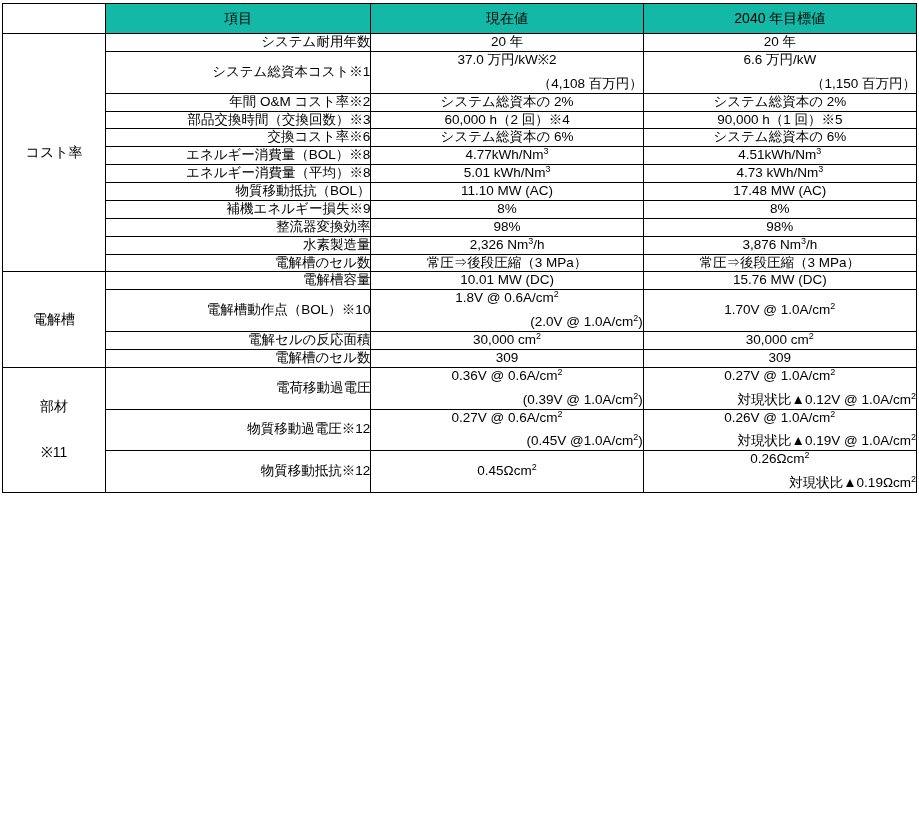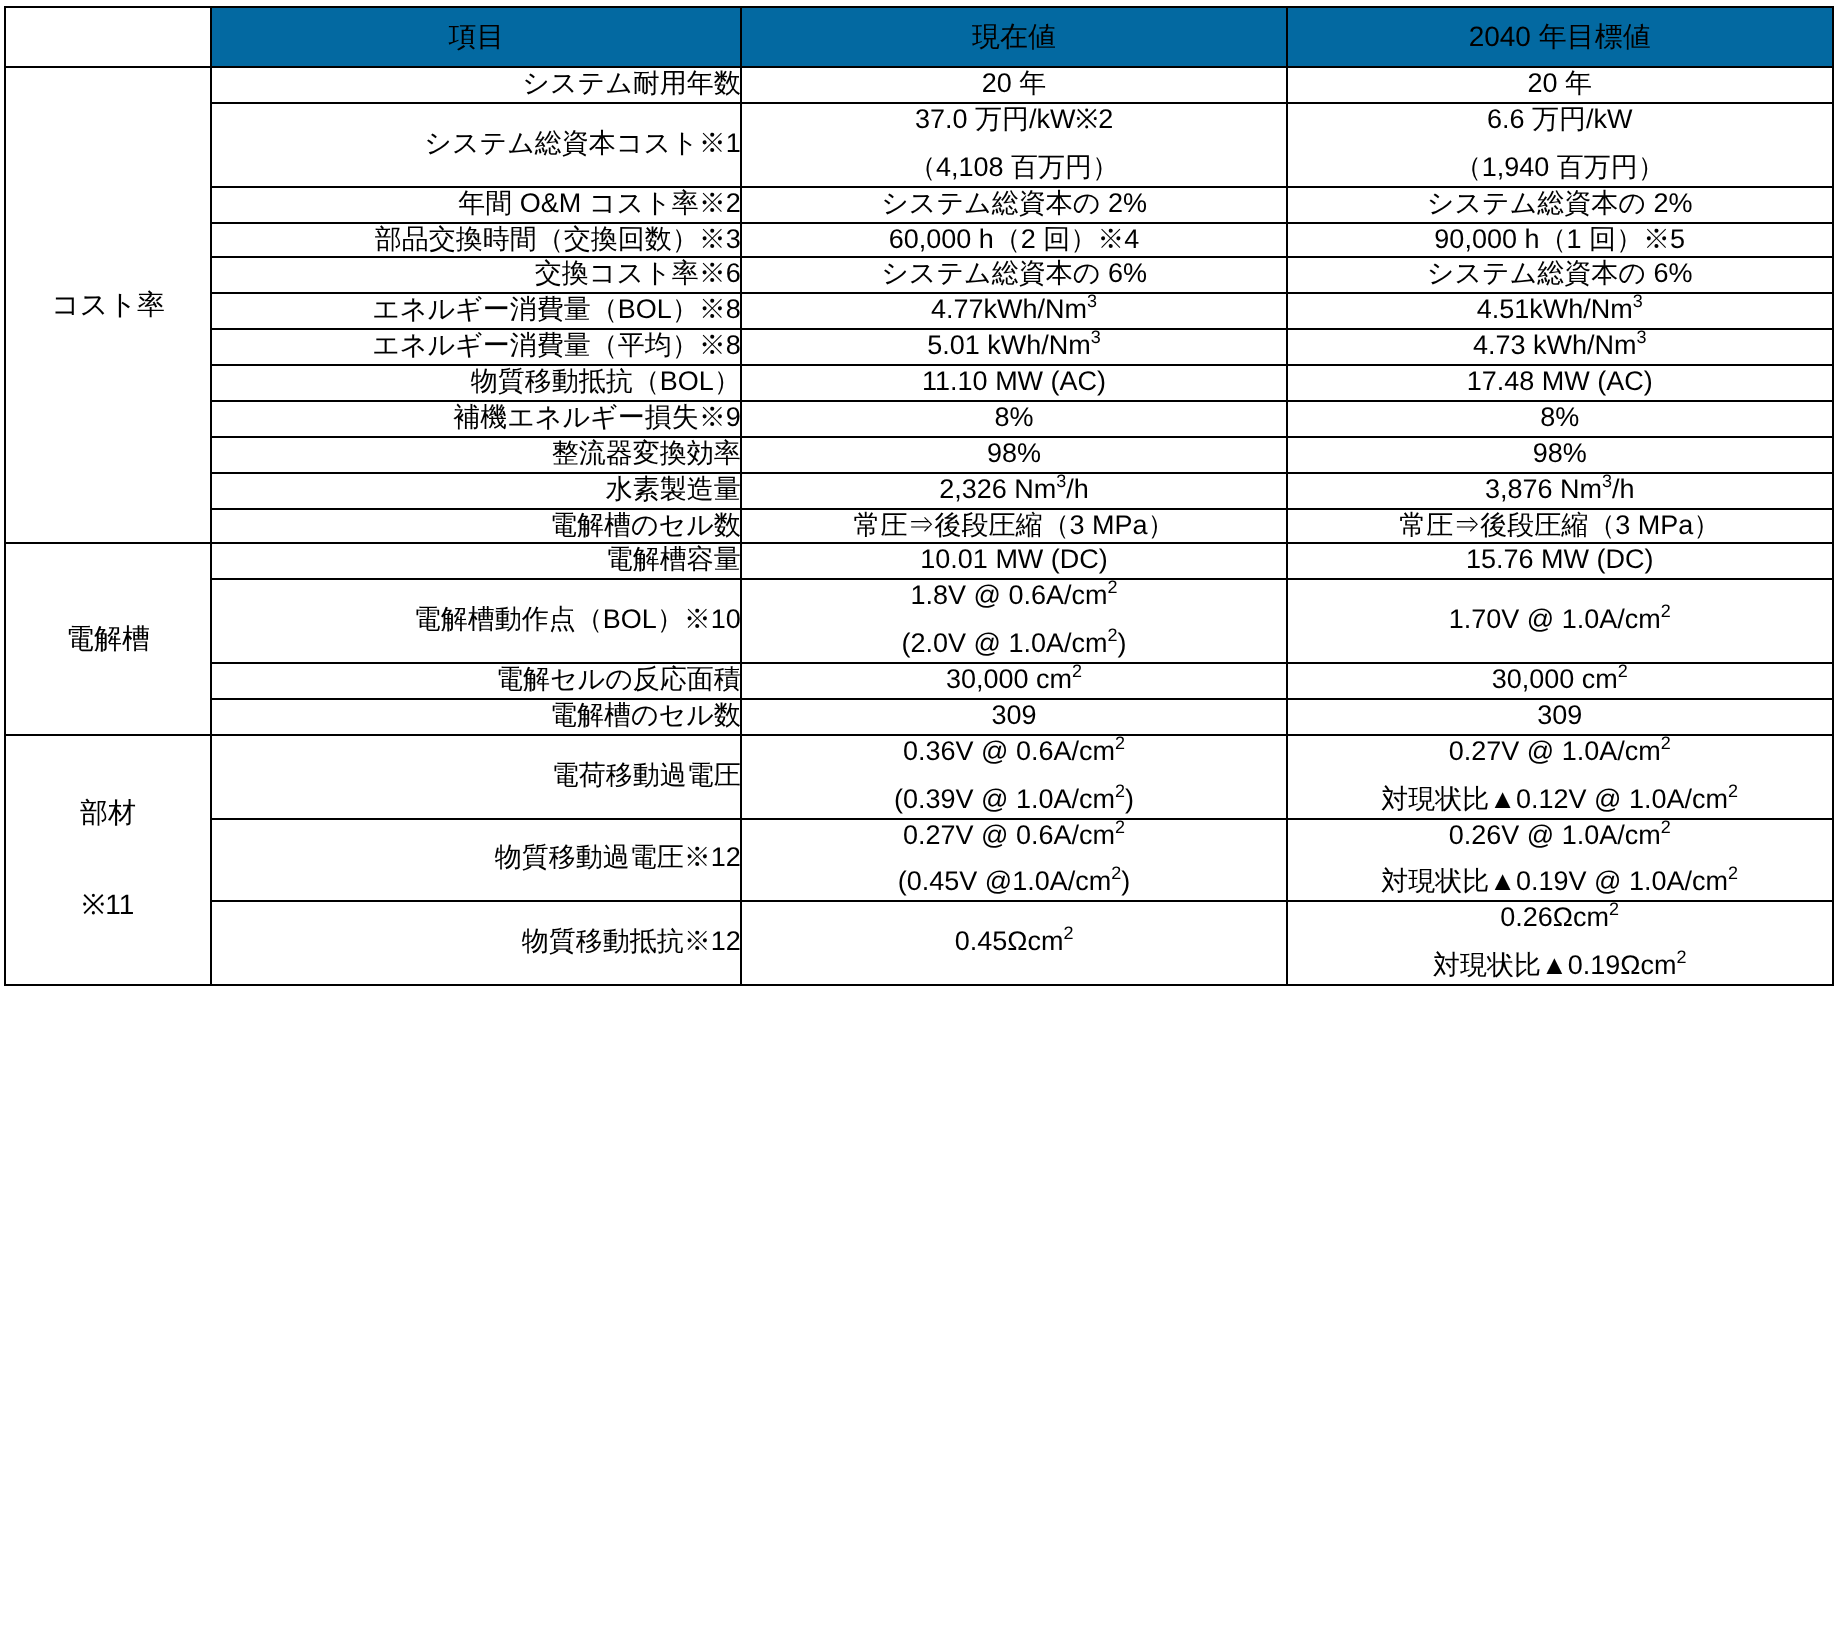--- a/index.html
+++ b/index.html
@@ -26,21 +26,21 @@
   #spec-table col.c-now    { width: 272px; }
   #spec-table col.c-target { width: 273px; }
 
   #spec-table th, #spec-table td {
     border: 1px solid #000000;
     padding: 0;
     vertical-align: middle;
     line-height: 1.25;
   }
   thead th {
-    background: #0369a1;
+    background: #14b8a6;
     font-weight: normal;
     text-align: center;
     height: 29px;
     font-size: 14px;
   }
   thead th.corner {
     border-left: 1px solid #ffffff;
     border-top: 1px solid #ffffff;
     background: #ffffff;
   }
@@ -59,20 +59,21 @@
     text-align: right;
     padding: 4px 0 4px 8px;
   }
   td.val-cell {
     text-align: center;
     padding: 4px 4px;
   }
   td .sub-line {
     display: block;
     margin-top: 7px;
+    text-align: right;
   }
   sup, sub {
     font-size: 9px;
     line-height: 0;
   }
 </style>
 </head>
 <body>
 
 <table id="spec-table">
@@ -94,21 +95,21 @@
 
   <tr>
         <td class="group-cell" rowspan="12"><span>コスト率</span></td>
         <td class="item-cell"><span>システム耐用年数</span></td>
         <td class="val-cell"><span>20 年</span></td>
         <td class="val-cell"><span>20 年</span></td>
       </tr>
       <tr>
         <td class="item-cell"><span>システム総資本コスト※1</span></td>
         <td class="val-cell"><span>37.0 万円/kW※2</span><span class="sub-line">（4,108 百万円）</span></td>
-        <td class="val-cell"><span>6.6 万円/kW</span><span class="sub-line">（1,940 百万円）</span></td>
+        <td class="val-cell"><span>6.6 万円/kW</span><span class="sub-line">（1,150 百万円）</span></td>
       </tr>
       <tr>
         <td class="item-cell"><span>年間 O&amp;M コスト率※2</span></td>
         <td class="val-cell"><span>システム総資本の 2%</span></td>
         <td class="val-cell"><span>システム総資本の 2%</span></td>
       </tr>
       <tr>
         <td class="item-cell"><span>部品交換時間（交換回数）※3</span></td>
         <td class="val-cell"><span>60,000 h（2 回）※4</span></td>
         <td class="val-cell"><span>90,000 h（1 回）※5</span></td>

